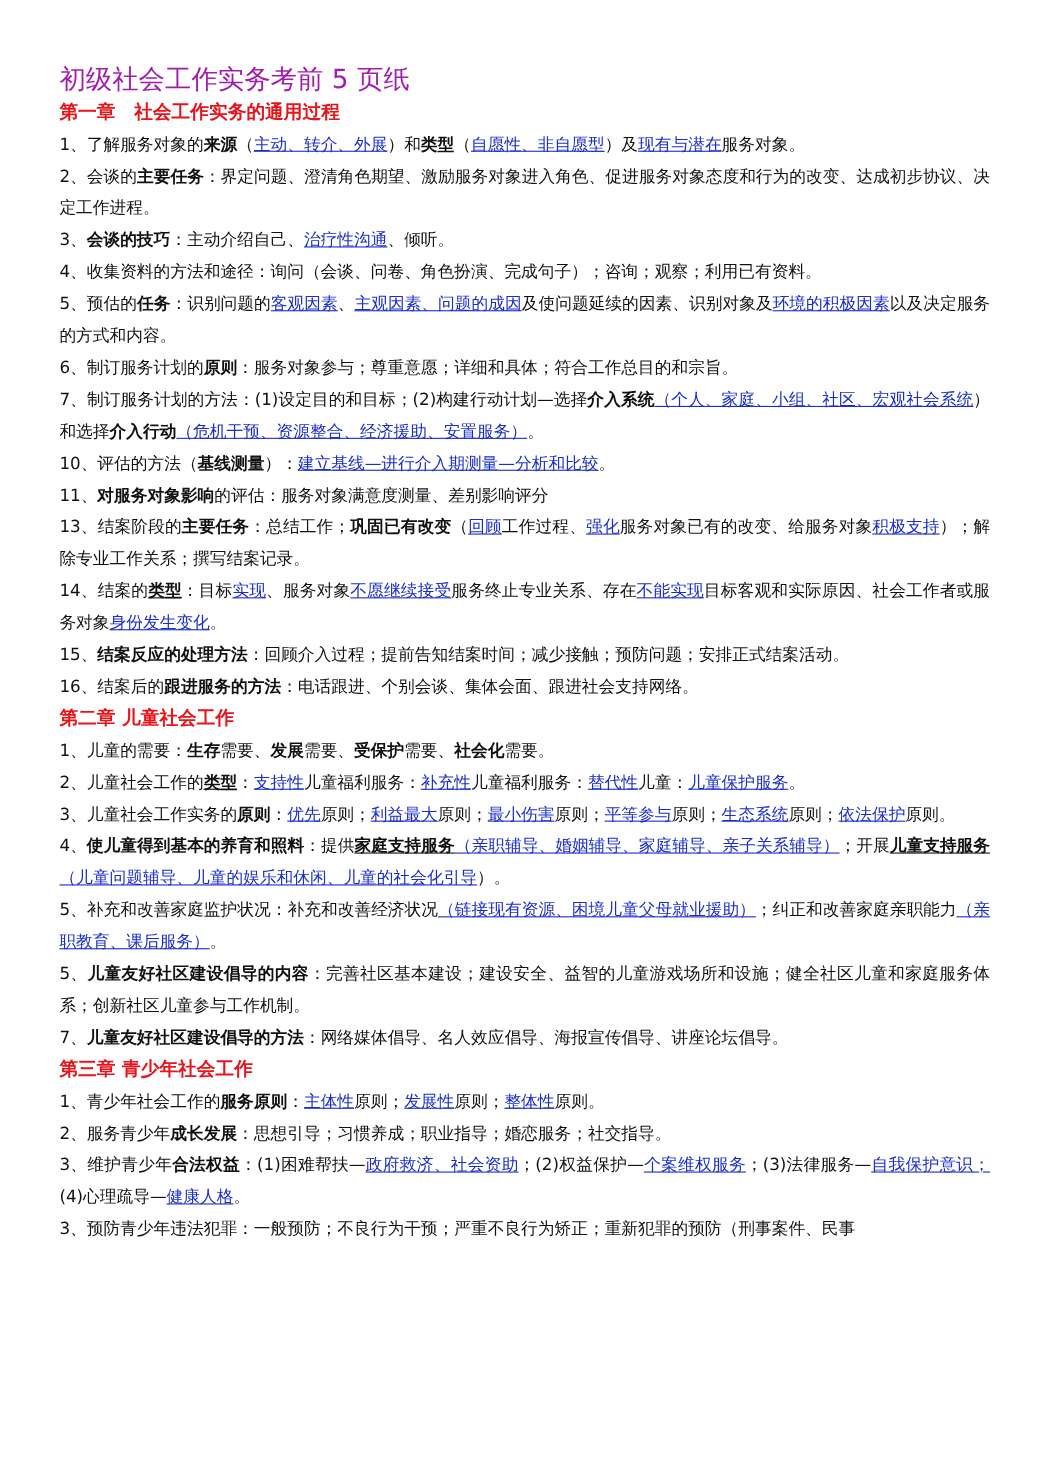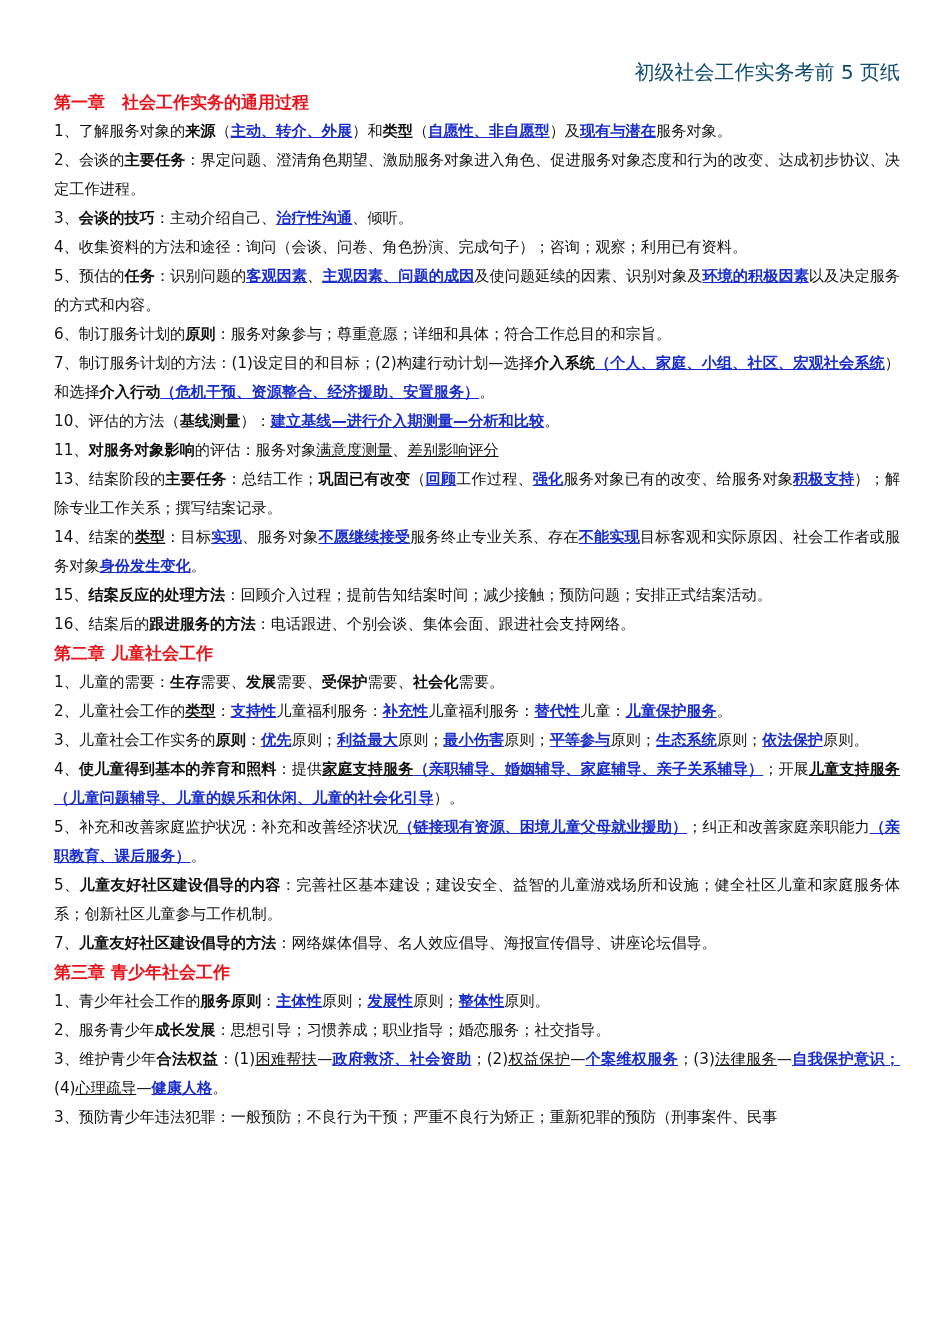--- a/index.html
+++ b/index.html
@@ -1,24 +1,24 @@
 <!DOCTYPE html>
 <html><head>
 <meta charset="utf-8">
 <style>
   html, body { margin: 0; padding: 0; background: #ffffff; }
   body { width: 950px; height: 1344px; overflow: hidden; position: relative;
          font-family: "DejaVu Sans", "Liberation Sans", sans-serif; color: #111; }
   .page { position: absolute; left: 54px; top: 58px; width: 846px; }
-  .title { text-align: right; font-size: 20px; line-height: 28px; margin-bottom: 2px; color:#0c4a6e; }
+  .title { text-align: left; font-size: 24px; line-height: 28px; margin-bottom: 2px; color:#a21caf; }
   .chapter { color: #e8141b; font-weight: bold; font-size: 17px; line-height: 29px; }
   .para { font-size: 15.2px; line-height: 29px; text-align: justify; word-break: break-all; }
   .b { font-weight: bold; }
-  .lnk { color: #1a2ecc; text-decoration: underline; text-decoration-color: #1a2ecc; font-weight: bold; }
-  .u { text-decoration: underline; }
+  .lnk { color: #1a2ecc; text-decoration: underline; text-decoration-color: #1a2ecc; }
+  .u { }
   .bu { font-weight: bold; text-decoration: underline; }
 </style>
 </head>
 <body>
 
 <div class="page">
   <div class="title">初级社会工作实务考前 5 页纸</div>
   <div id="content">
       <div class="chapter"><span>第一章　社会工作实务的通用过程</span></div>
       <div class="para"><span>1、了解服务对象的</span><span class="b">来源</span><span>（</span><span class="lnk">主动、转介、外展</span><span>）和</span><span class="b">类型</span><span>（</span><span class="lnk">自愿性、非自愿型</span><span>）及</span><span class="lnk">现有与潜在</span><span>服务对象。</span></div>

